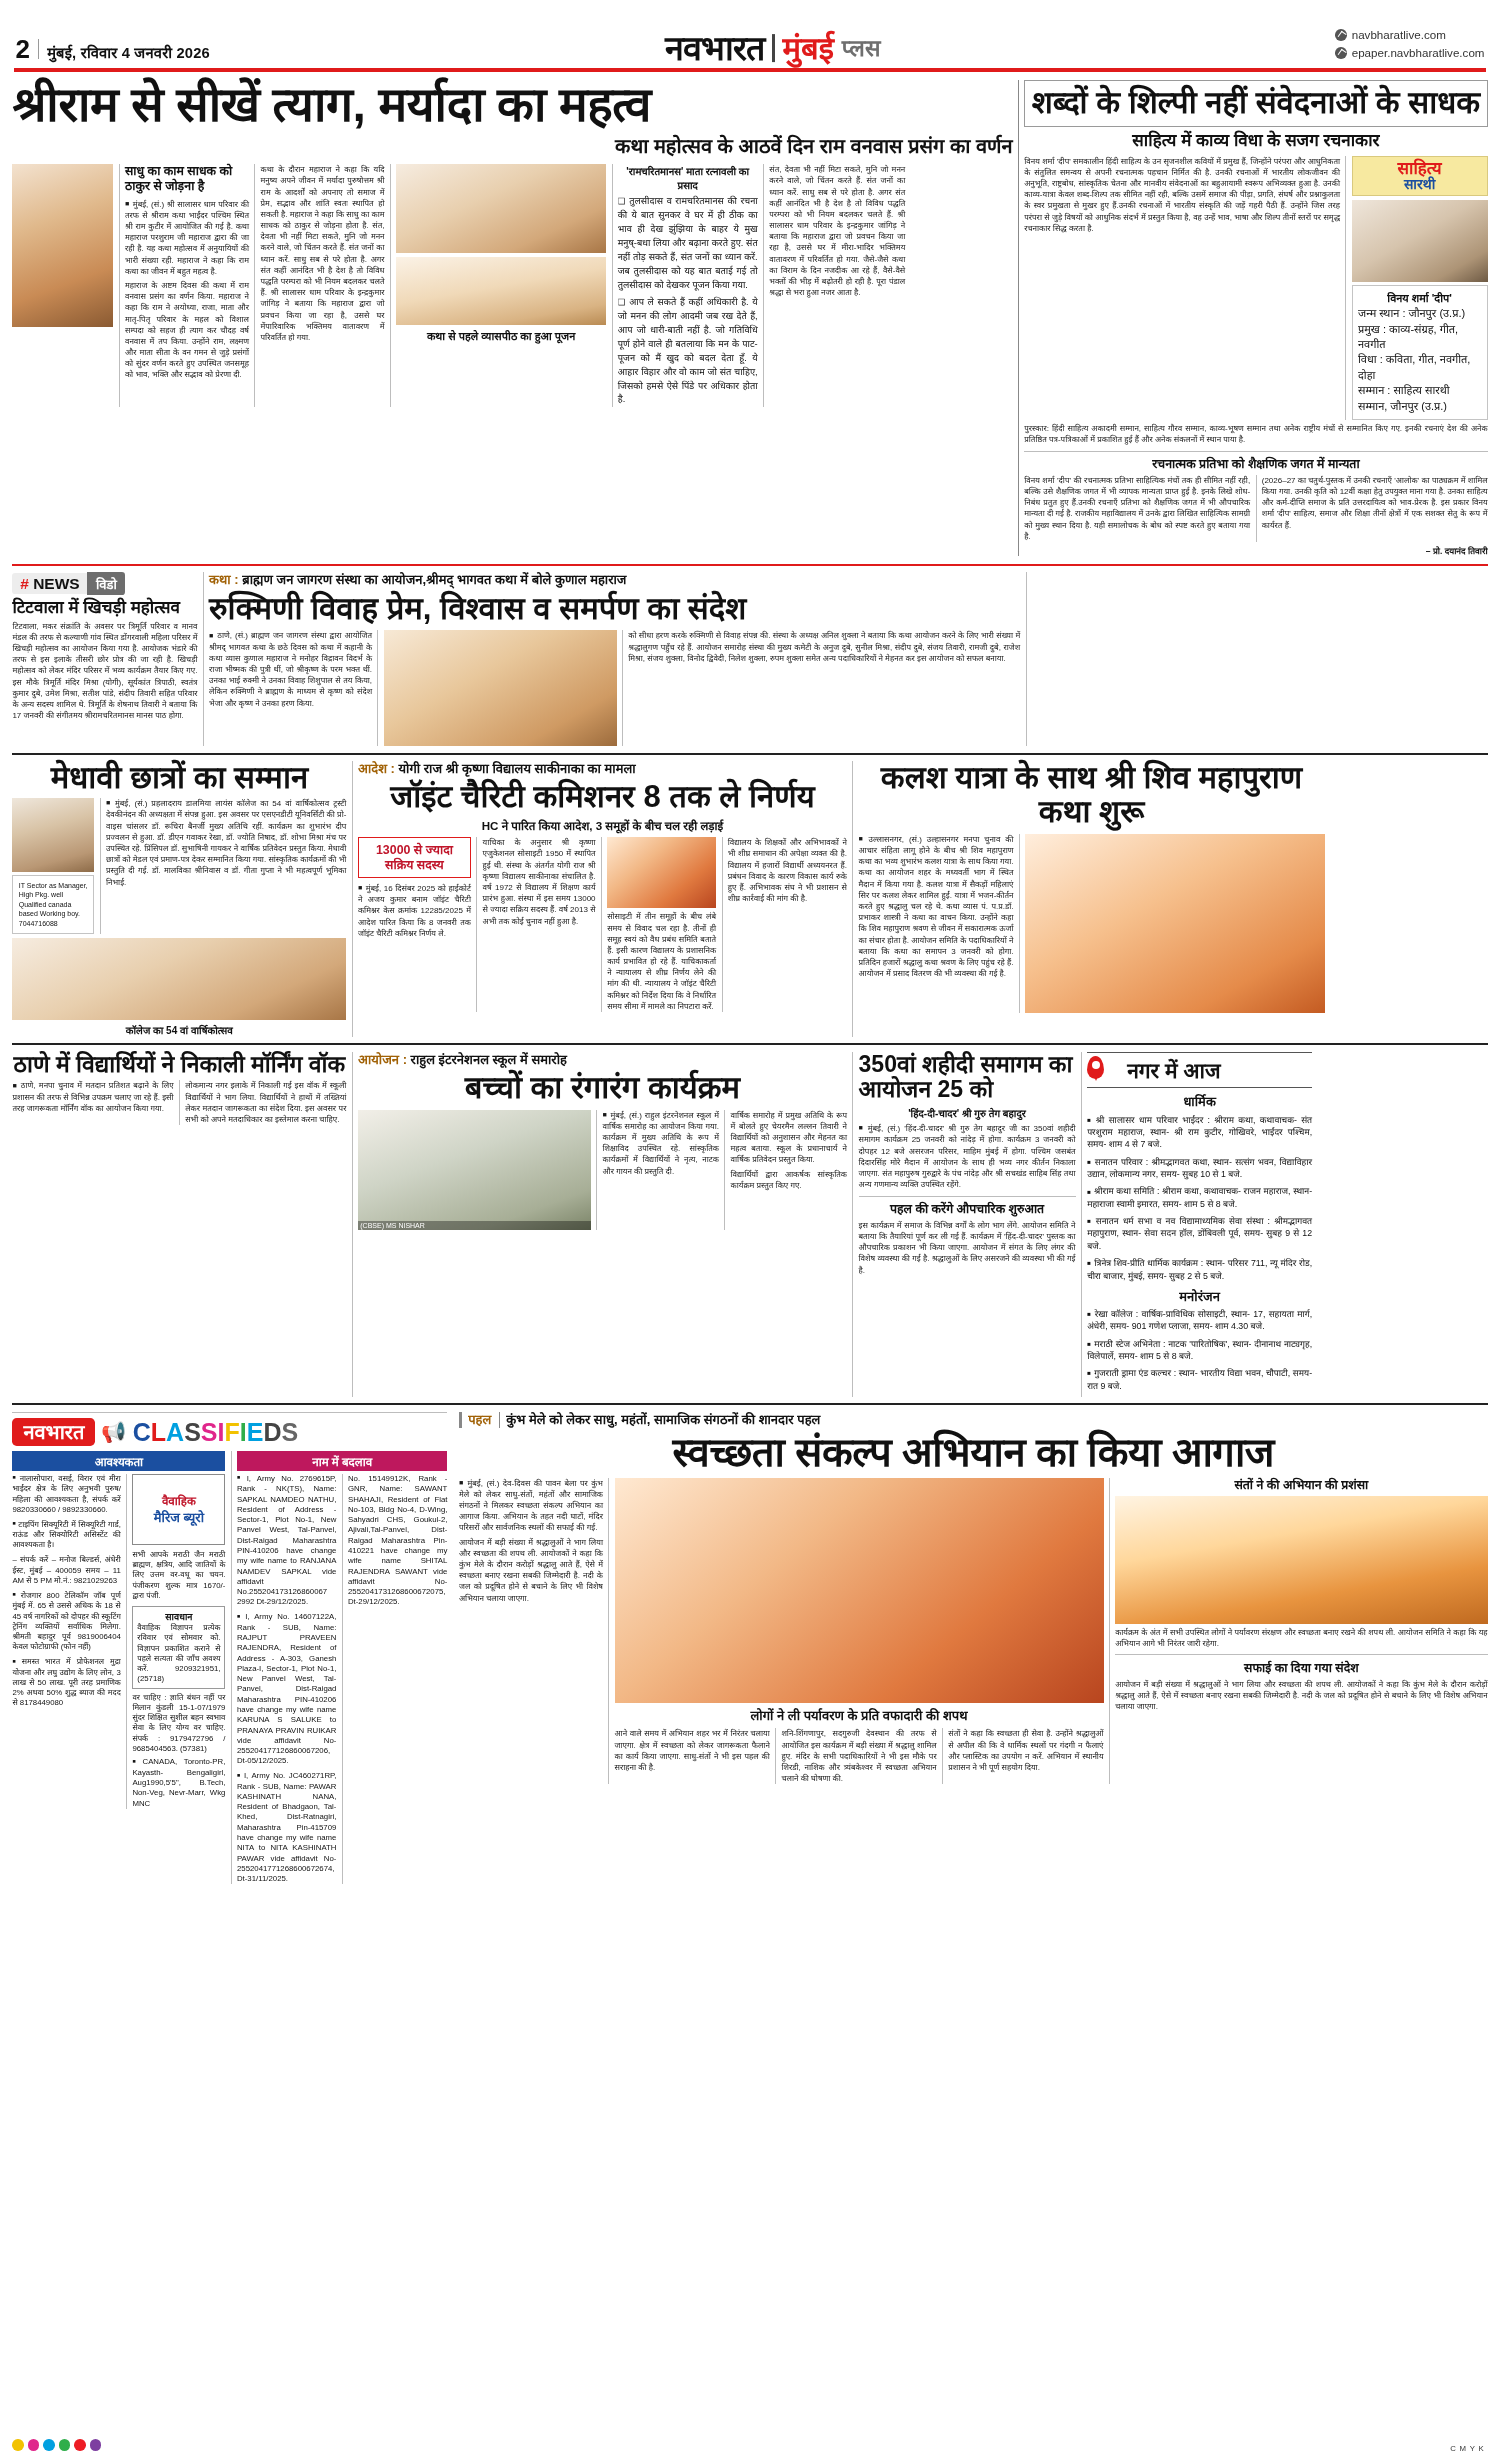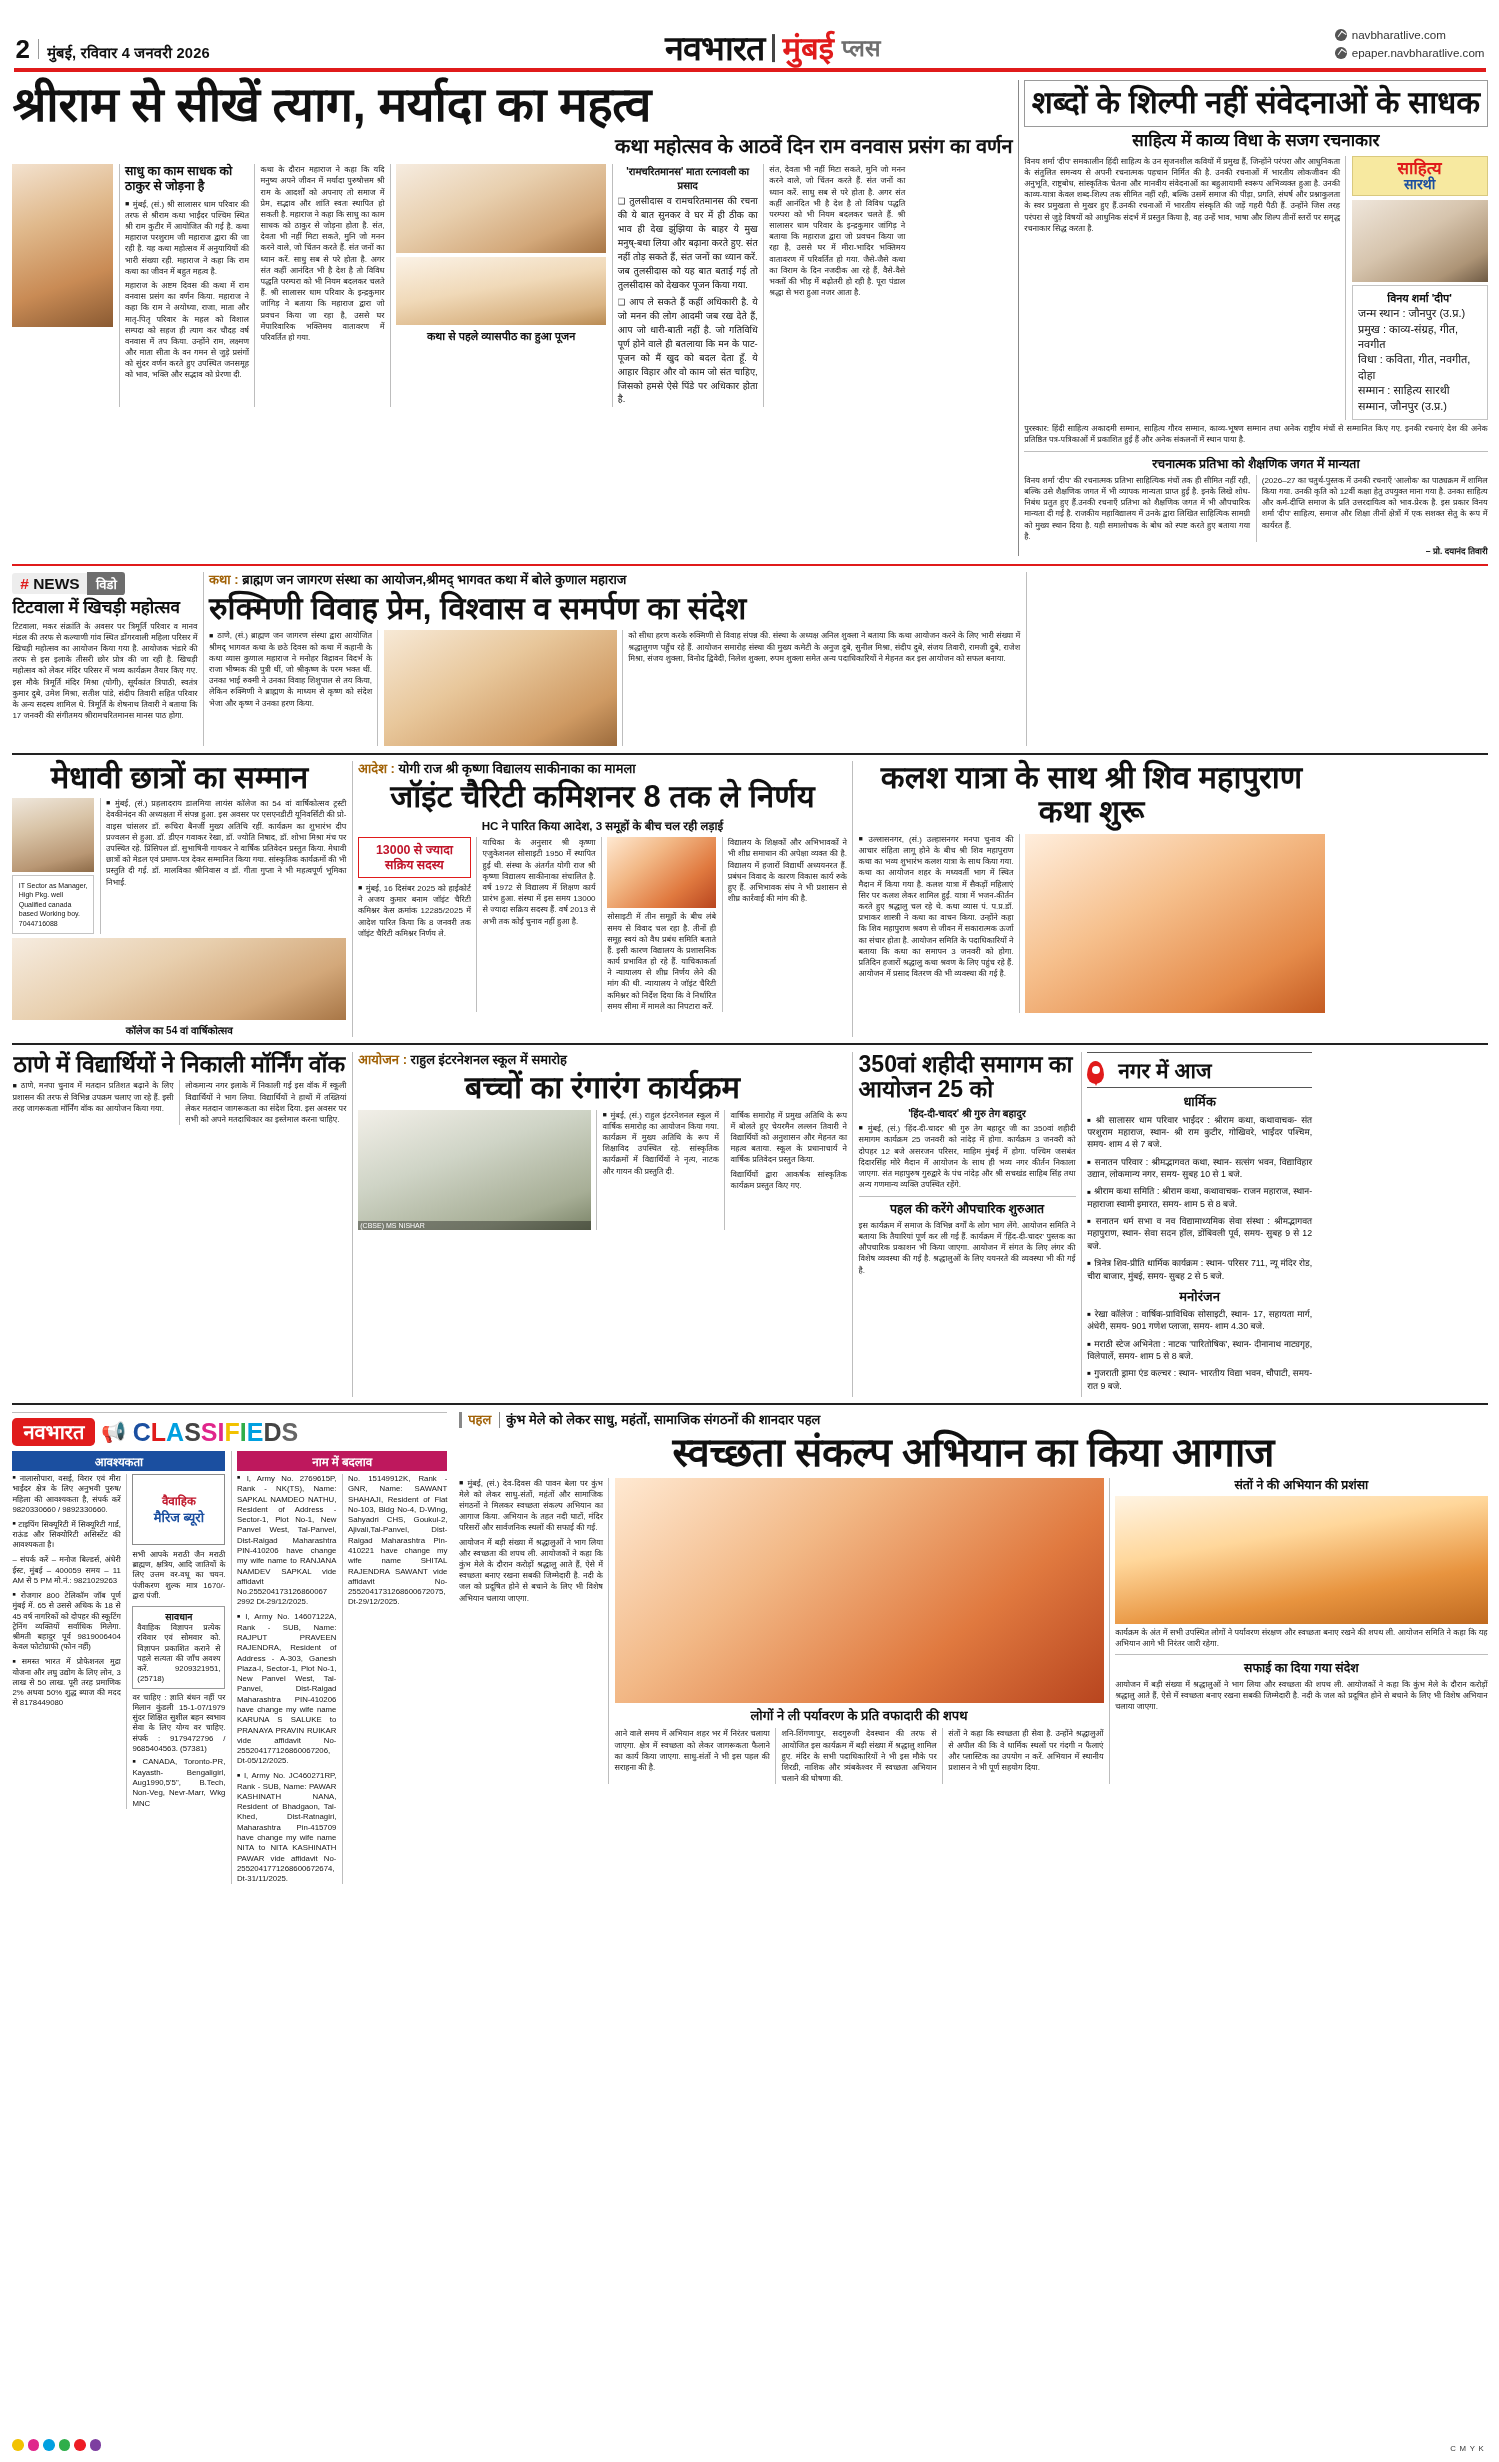--- a/index.html
+++ b/index.html
@@ -91,21 +91,21 @@
   .cls-col { font-size:7.8px; line-height:1.32; text-align:justify; }
   .cls-box { border:0.8px solid #9a9a9a; padding:3.1px 3.9px; margin-bottom:3.9px; }
   .cls-bullet::before { content:"\25A0"; font-size:5.4px; margin-right:2.3px; vertical-align:1.6px; }
 
   
   .mat-ad { border:0.8px solid #8a8a8a; padding:18px; text-align:center; }
   .mat-ad .t1 { color:#c0152a; font-size:11.6px; font-weight:bold; }
   .mat-ad .t2 { color:#1b4fa0; font-size:13px; font-weight:bold; }
 
   
-  .nagar-head { display:flex; align-items:flex-end; gap:14px; border-top:1.6px solid #555; border-bottom:1.6px solid #555; padding:3.1px 0; }
+  .nagar-head { display:flex; align-items:flex-start; gap:23px; border-top:1.6px solid #555; border-bottom:1.6px solid #555; padding:3.1px 0; }
   .pin { width:17px; height:23px; background:#e01b1b; border-radius:50% 50% 50% 50%/60% 60% 40% 40%; position:relative; flex:none; }
   .pin:after { content:""; position:absolute; left:4.7px; top:5.4px; width:7.8px; height:7.8px; border-radius:50%; background:#fff; }
   .pin:before { content:""; position:absolute; left:5.4px; top:18.6px; border-left:3.1px solid transparent; border-right:3.1px solid transparent; border-top:7px solid #e01b1b; }
   .nagar-title { font-size:21px; font-weight:bold; }
   .nagar-cat { text-align:center; font-size:13px; font-weight:bold; margin:4.7px 0 3.1px; }
   .nagar-item { font-size:8.8px; line-height:1.42; text-align:justify; margin-bottom:4.7px; }
   .nagar-item::before { content:"\25A0"; font-size:6.2px; margin-right:3.1px; vertical-align:0.8px; }
 
   
   .footdots { position:absolute; left:12.4px; bottom:11px; display:flex; gap:3.9px; }
@@ -374,21 +374,21 @@
       </div>
     </div>
     <div class="vline"></div>
 
     <div class="col" style="width:217px;">
       <h3 class="mid mb4">350वां शहीदी समागम का आयोजन 25 को</h3>
       <div class="lbl-center mb4" style="font-size:10px;font-weight:bold;">'हिंद-दी-चादर' श्री गुरु तेग बहादुर</div>
       <p class="body-txt xs bull">मुंबई, (सं.) 'हिंद-दी-चादर' श्री गुरु तेग बहादुर जी का 350वां शहीदी समागम कार्यक्रम 25 जनवरी को नांदेड़ में होगा. कार्यक्रम 3 जनवरी को दोपहर 12 बजे असरजन परिसर, माहिम मुंबई में होगा. पश्चिम जसबंत दिदारसिंह मोरे मैदान में आयोजन के साथ ही भव्य नगर कीर्तन निकाला जाएगा. संत महापुरुष गुरुद्वारे के पंच नांदेड़ और श्री सचखंड साहिब सिंह तथा अन्य गणमान्य व्यक्ति उपस्थित रहेंगे.</p>
       <div class="hline"></div>
       <h4 class="xs lbl-center mb4">पहल की करेंगे औपचारिक शुरुआत</h4>
-      <p class="body-txt xs">इस कार्यक्रम में समाज के विभिन्न वर्गों के लोग भाग लेंगे. आयोजन समिति ने बताया कि तैयारियां पूर्ण कर ली गई हैं. कार्यक्रम में 'हिंद-दी-चादर' पुस्तक का औपचारिक प्रकाशन भी किया जाएगा. आयोजन में संगत के लिए लंगर की विशेष व्यवस्था की गई है. श्रद्धालुओं के लिए ययनरते की व्यवस्था भी की गई है.</p>
+      <p class="body-txt xs">इस कार्यक्रम में समाज के विभिन्न वर्गों के लोग भाग लेंगे. आयोजन समिति ने बताया कि तैयारियां पूर्ण कर ली गई हैं. कार्यक्रम में 'हिंद-दी-चादर' पुस्तक का औपचारिक प्रकाशन भी किया जाएगा. आयोजन में संगत के लिए लंगर की विशेष व्यवस्था की गई है. श्रद्धालुओं के लिए असरजने की व्यवस्था भी की गई है.</p>
     </div>
     <div class="vline"></div>
 
     <div class="col" style="width:225px;">
       <div class="nagar-head">
         <span class="pin"></span>
         <span class="nagar-title">नगर में आज</span>
       </div>
       <div class="nagar-cat">धार्मिक</div>
       <div class="nagar-item">श्री सालासर धाम परिवार भाईंदर : श्रीराम कथा, कथावाचक- संत परशुराम महाराज, स्थान- श्री राम कुटीर, गोखिवरे, भाईंदर पश्चिम, समय- शाम 4 से 7 बजे.</div>

